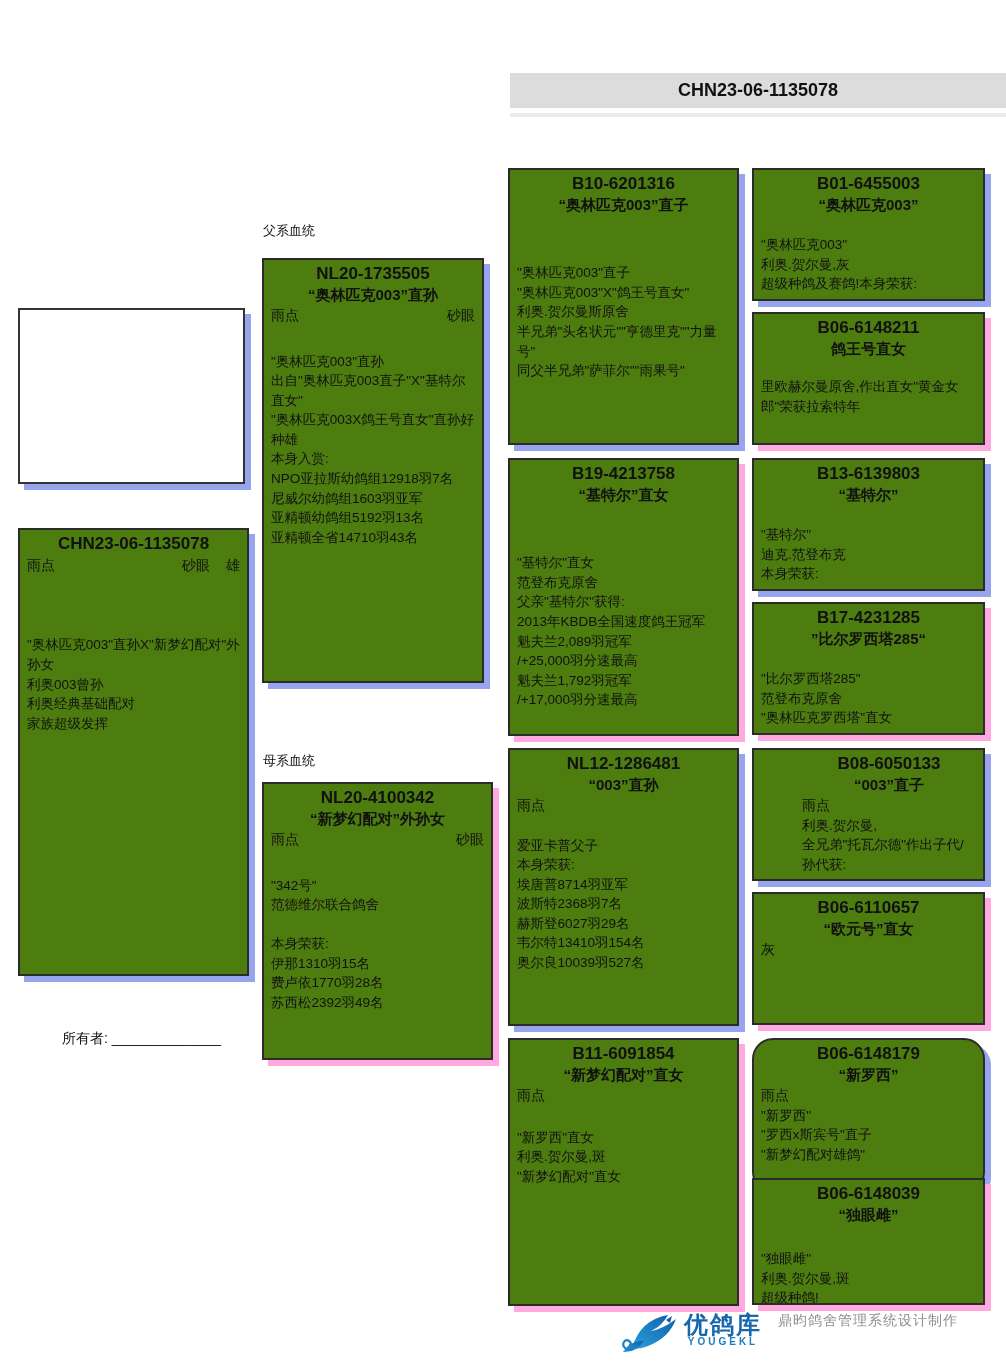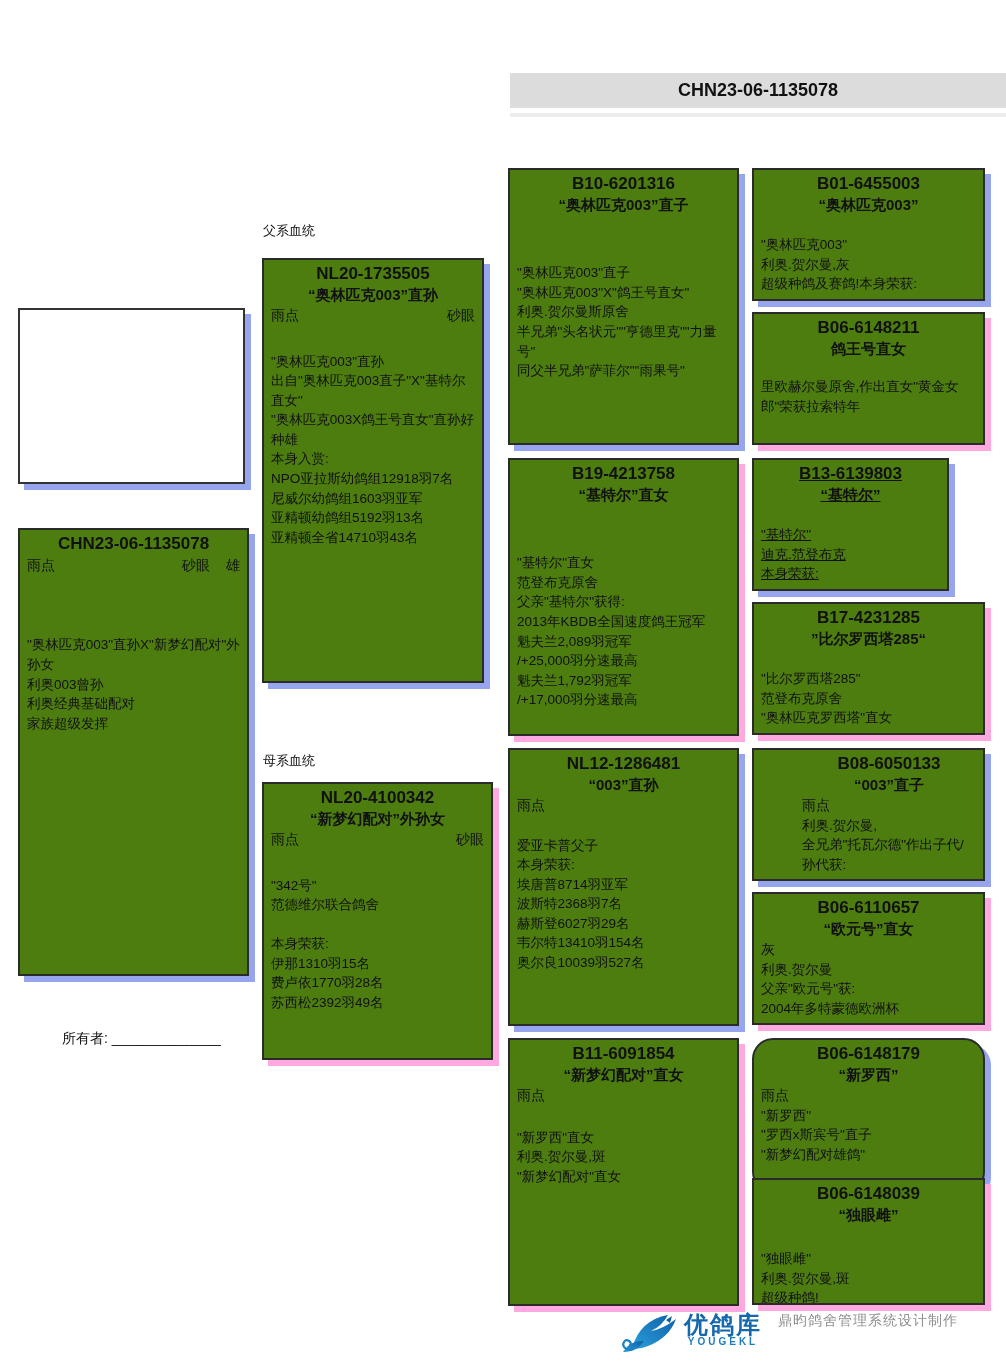--- a/index.html
+++ b/index.html
@@ -182,21 +182,21 @@
         <div class="bline">超级种鸽及赛鸽!本身荣获:</div>
       </div>
     </div>
   <div class="pbox dam" style="left:752px;top:312px;width:233px;height:133px;">
       <div class="box-ring">B06-6148211</div>
       <div class="box-name">鸽王号直女</div>
       <div class="box-body" style="margin-top: 18px;">
         <div class="bline">里欧赫尔曼原舍,作出直女"黄金女郎"荣获拉索特年</div>
       </div>
     </div>
-  <div class="pbox sire" style="left:752px;top:458px;width:197px;height:133px;text-decoration:underline;">
+  <div class="pbox sire" style="left:752px;top:458px;width:233px;height:133px;">
       <div class="box-ring">B13-6139803</div>
       <div class="box-name">“基特尔”</div>
       <div class="box-body" style="margin-top: 20px;">
         <div class="bline">"基特尔"</div>
         <div class="bline">迪克.范登布克</div>
         <div class="bline">本身荣获:</div>
       </div>
     </div>
   <div class="pbox dam" style="left:752px;top:602px;width:233px;height:133px;">
       <div class="box-ring">B17-4231285</div>
@@ -216,25 +216,20 @@
       <div class="box-body" style="margin-top: 0px;">
         <div class="bline">利奥.贺尔曼,</div>
         <div class="bline">全兄弟"托瓦尔德"作出子代/孙代获:</div>
       </div>
     </div>
   <div class="pbox dam" style="left:752px;top:892px;width:233px;height:133px;">
       <div class="box-ring">B06-6110657</div>
       <div class="box-name">“欧元号”直女</div>
       <div class="box-meta">
         <span class="m-feather">灰</span>
-      </div>
-      <div class="box-body" style="margin-top: 0px;">
-        <div class="bline">利奥.贺尔曼</div>
-        <div class="bline">父亲"欧元号"获:</div>
-        <div class="bline">2004年多特蒙德欧洲杯</div>
       </div>
     </div>
   <div class="pbox sire" style="left:752px;top:1038px;width:233px;height:155px;border-radius:21px;">
       <div class="box-ring">B06-6148179</div>
       <div class="box-name">“新罗西”</div>
       <div class="box-meta">
         <span class="m-feather">雨点</span>
       </div>
       <div class="box-body" style="margin-top: 0px;">
         <div class="bline">"新罗西"</div>

